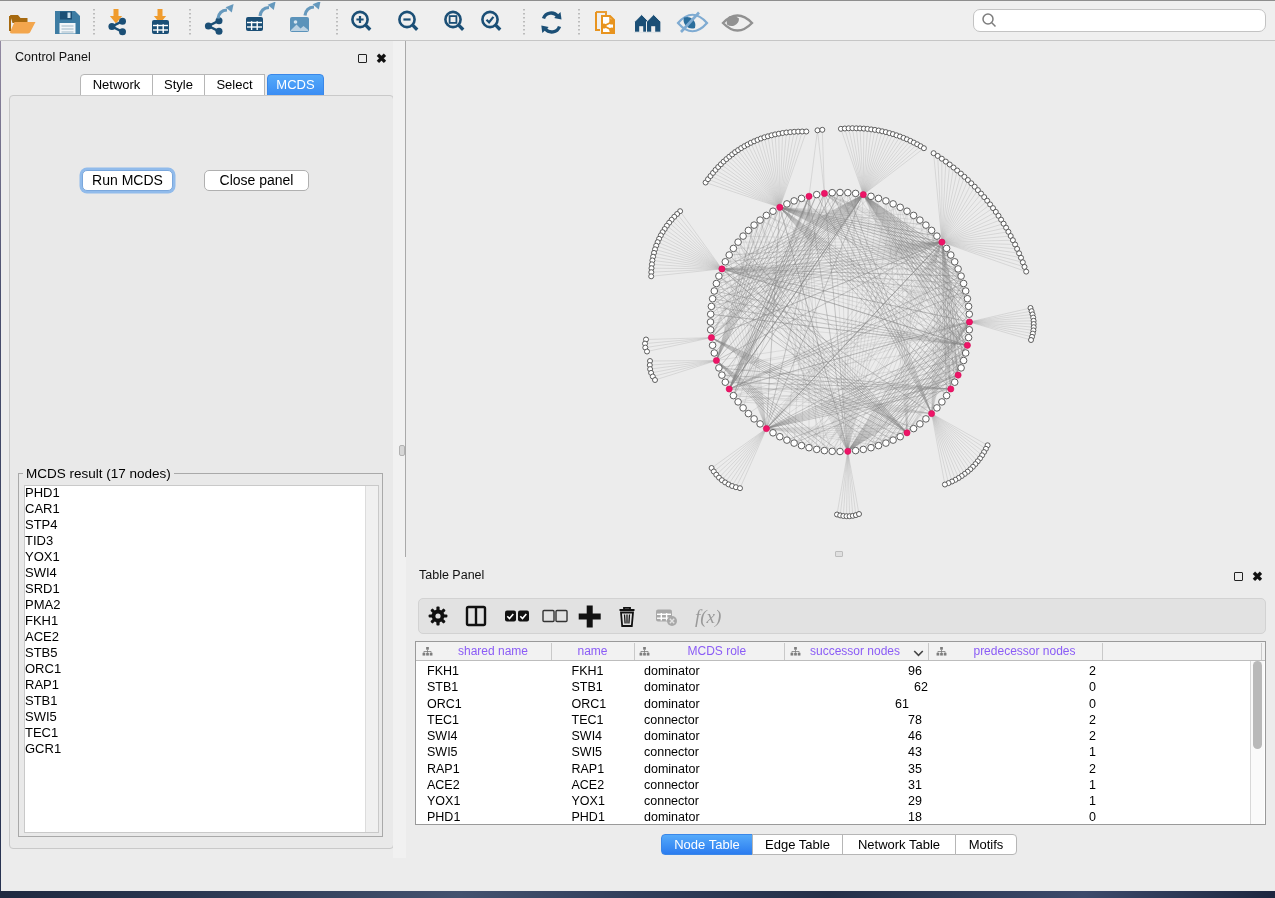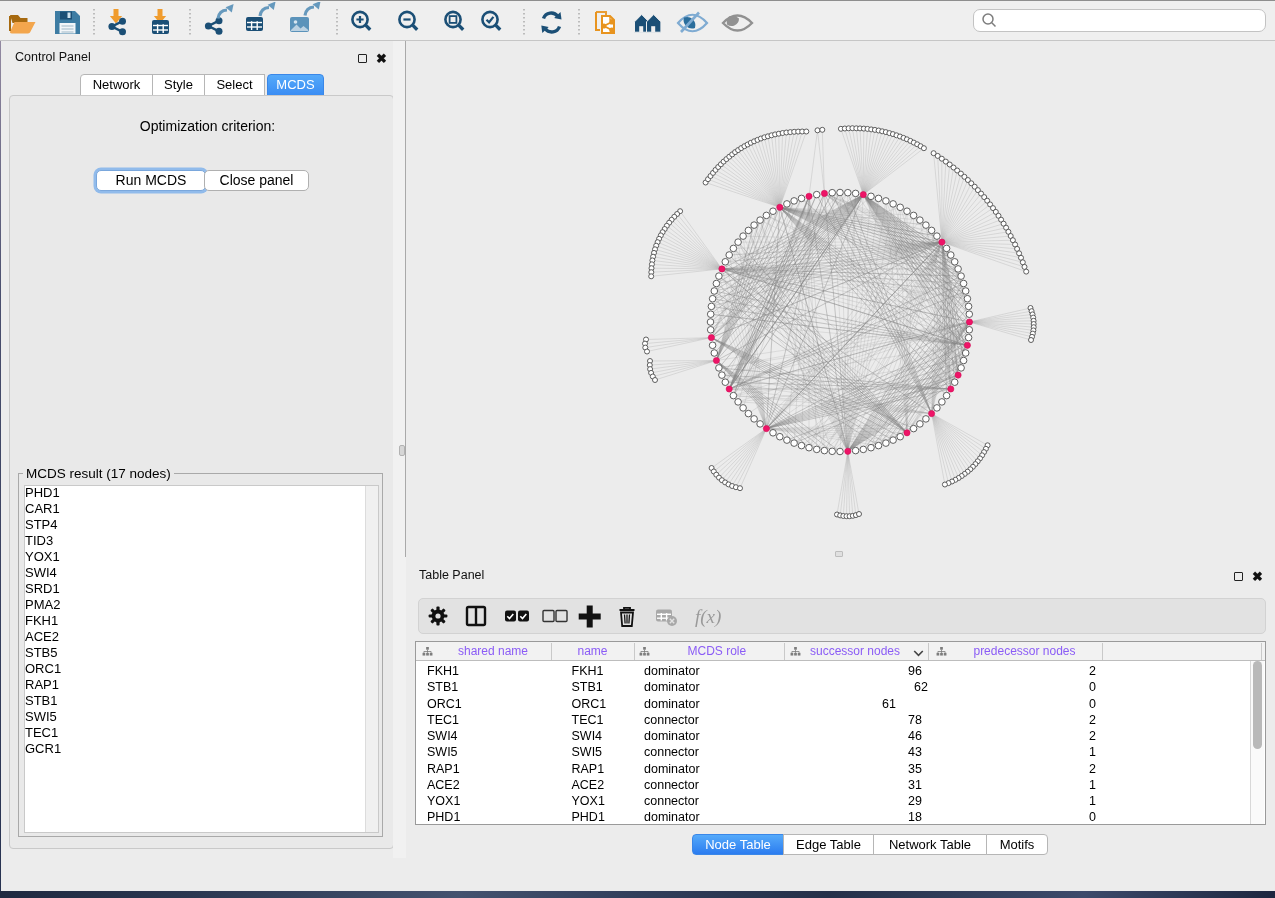--- a/index.html
+++ b/index.html
@@ -57,21 +57,21 @@
 #tbl{position:absolute;left:9px;top:84px;width:851px;height:184px;background:#fff;border:1px solid #9a9a9a;}
 #thead{position:absolute;left:0;top:0;width:849px;height:19px;background:#f2f2f2;border-bottom:1px solid #bdbdbd;}
 .th{position:absolute;top:0;height:18px;font-size:12px;color:#8b5cf6;text-align:center;line-height:18px;}
 .thdiv{position:absolute;top:1px;width:1px;height:17px;background:#c9c9c9;}
 .sorticon{position:absolute;top:5px;width:11px;height:9px;}
 .row{position:absolute;left:0;width:849px;height:17px;font-size:12.5px;color:#000;line-height:16px;}
 .row span{position:absolute;}
 #tscroll{position:absolute;right:1px;top:19px;width:14px;height:163px;background:#fafafa;border-left:1px solid #d8d8d8;}
 #tthumb{position:absolute;left:2px;top:0px;width:9px;height:88px;background:#b9b9b9;border-radius:5px;}
 #btabs{position:absolute;left:255px;top:277px;height:21px;font-size:13px;}
-.btab{position:absolute;top:0;height:21px;background:#fff;border:1px solid #b6b6b6;color:#000;text-align:center;line-height:20px;margin-left:31px;}
+.btab{position:absolute;top:0;height:21px;background:#fff;border:1px solid #b6b6b6;color:#000;text-align:center;line-height:20px;}
 .btab.sel{background:linear-gradient(#55aafa,#2b7cf0);color:#fff;border-color:#3a87e8;}
 
 #status{left:0;top:859px;width:1275px;height:32px;background:#ededed;border-top:1px solid #bfbfbf;}
 #lbtn{position:absolute;left:12px;top:5px;width:24px;height:21px;background:#fcfcfc;border:1px solid #a5a5a5;border-radius:3px;}
 #membtn{position:absolute;left:1196px;top:4px;width:66px;height:23px;background:linear-gradient(#fff,#efefef);
  border:1px solid #ababab;border-radius:4px;font-size:11px;color:#000;line-height:21px;text-align:center;padding-left:12px;}
 #membtn .dot{position:absolute;left:7px;top:6px;width:10px;height:10px;border-radius:50%;background:#1f9922;}
 #wall{left:0;top:891px;width:1275px;height:7px;
  background:linear-gradient(90deg,#1f2940 0%,#2b3751 15%,#44526f 36%,#313e5b 50%,#253049 65%,#3d4a6b 85%,#1d2740 100%);}
 #lwall{left:0;top:41px;width:1px;height:850px;background:linear-gradient(#938aa2,#4a4f6e 30%,#273250);}
@@ -213,22 +213,21 @@
 <div id="cp" class="abs">
   <div class="title">Control Panel</div>
   <div class="winbtns" style="left:357px;top:10px;"><span class="fbtn"></span><span class="xbtn">✖</span></div>
   <div id="tabs">
     <div class="tab" style="left:0;width:73px;border-radius:4px 0 0 4px;">Network</div>
     <div class="tab" style="left:72px;width:53px;">Style</div>
     <div class="tab" style="left:124px;width:61px;">Select</div>
     <div class="tab sel" style="left:187px;width:57px;">MCDS</div>
   </div>
   <div id="tabpane"></div>
-  <div id="optlab">Optimization criterion:</div>
-  <div class="btn" id="runbtn" style="left:95px;top:129px;width:110px;">Run MCDS</div>
+  <div class="btn" id="runbtn" style="left:81px;top:129px;width:91px;">Run MCDS</div>
   <div class="btn" style="left:203px;top:129px;width:105px;">Close panel</div>
   <div id="fs">
     <div class="legend">MCDS result (17 nodes)</div>
     <div id="list">
           <div class="gut"></div>
           <div class="items">PHD1
 CAR1
 STP4
 TID3
 YOX1
@@ -1216,21 +1215,21 @@
           <span style="left:11.0px;">STB1</span>
           <span style="left:155.5px;">STB1</span>
           <span style="left:228.0px;">dominator</span>
           <span style="left:472px;width:40px;text-align:right;">62</span>
           <span style="left:640.0px;width:40px;text-align:right;">0</span>
         </div>
         <div class="row" style="top:53.5px;">
           <span style="left:11.0px;">ORC1</span>
           <span style="left:155.5px;">ORC1</span>
           <span style="left:228.0px;">dominator</span>
-          <span style="left:466.0px;width:40px;text-align:left;">61</span>
+          <span style="left:466.0px;width:40px;text-align:center;">61</span>
           <span style="left:640.0px;width:40px;text-align:right;">0</span>
         </div>
         <div class="row" style="top:69.8px;">
           <span style="left:11.0px;">TEC1</span>
           <span style="left:155.5px;">TEC1</span>
           <span style="left:228.0px;">connector</span>
           <span style="left:466.0px;width:40px;text-align:right;">78</span>
           <span style="left:640.0px;width:40px;text-align:right;">2</span>
         </div>
         <div class="row" style="top:86.0px;">

